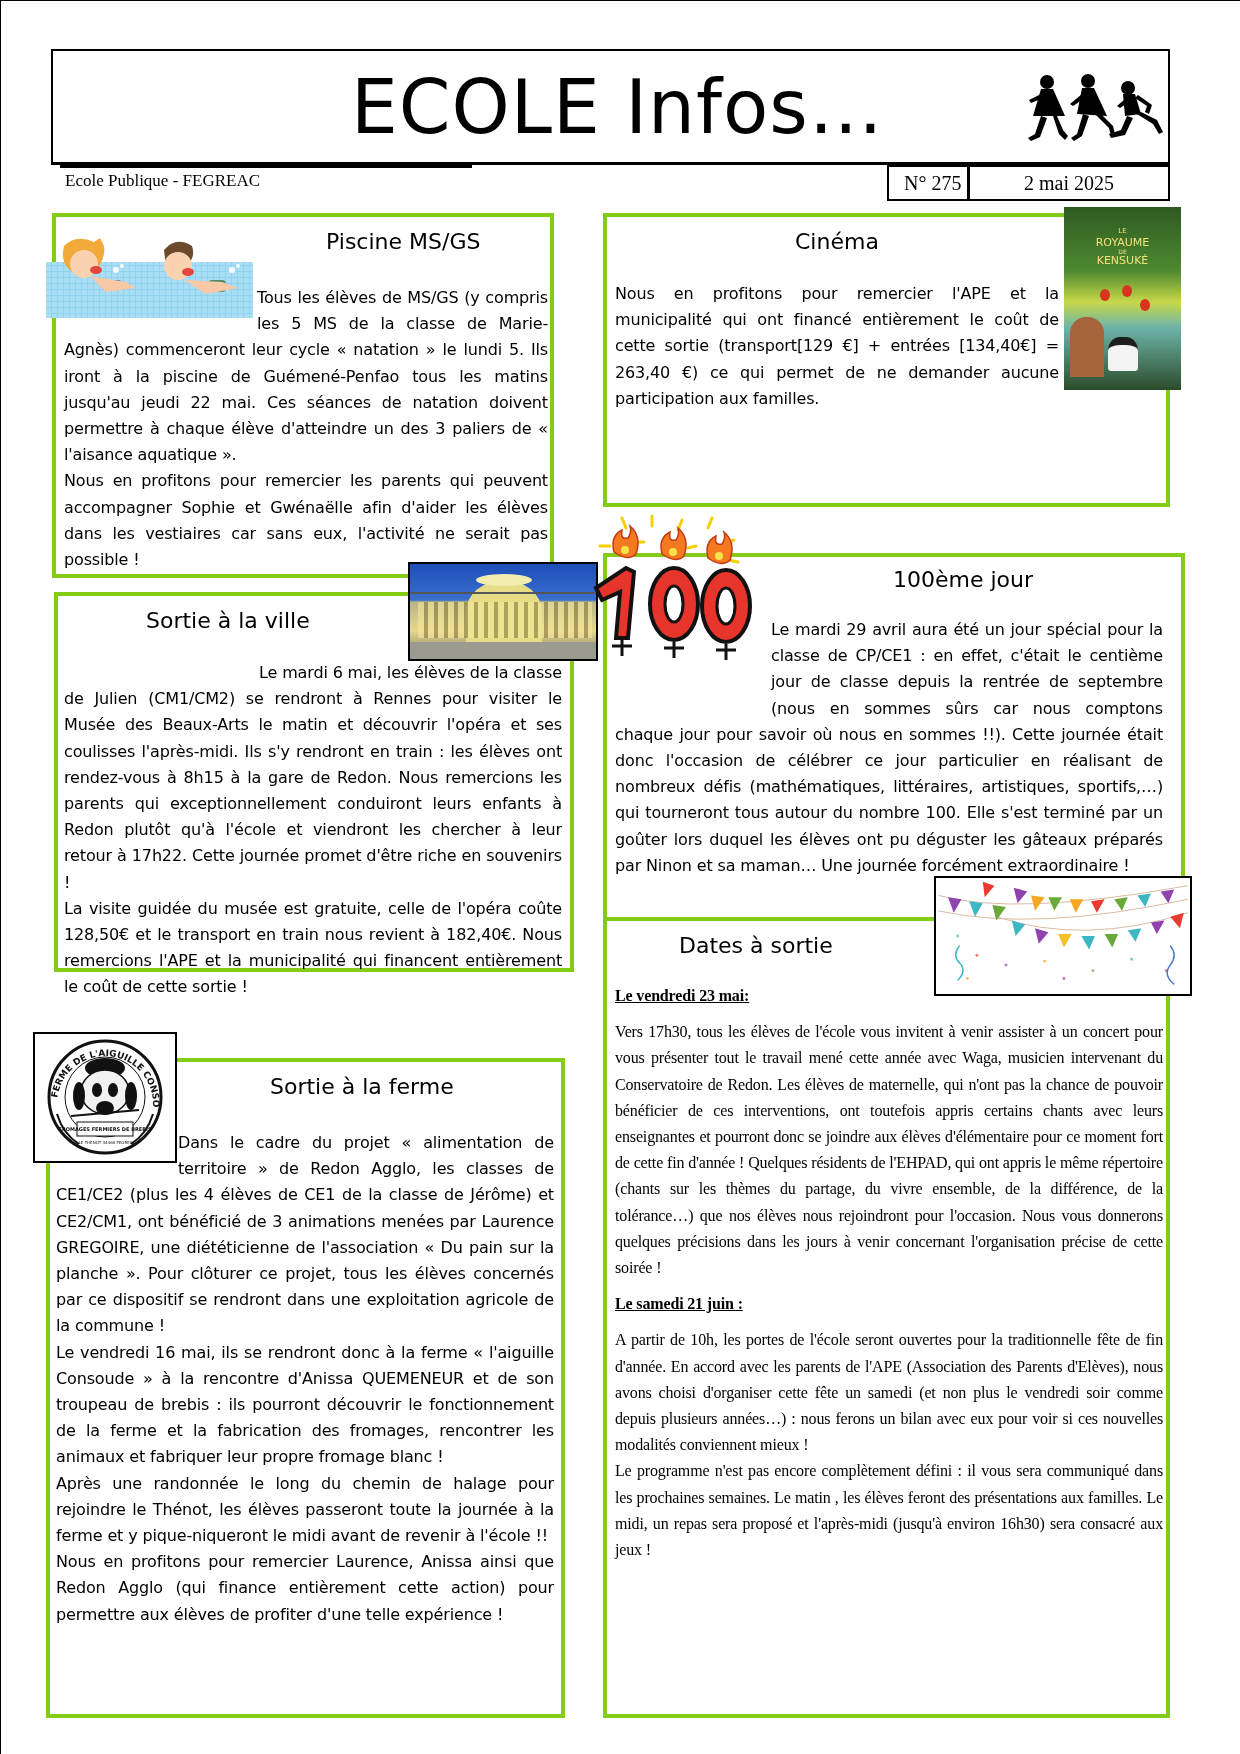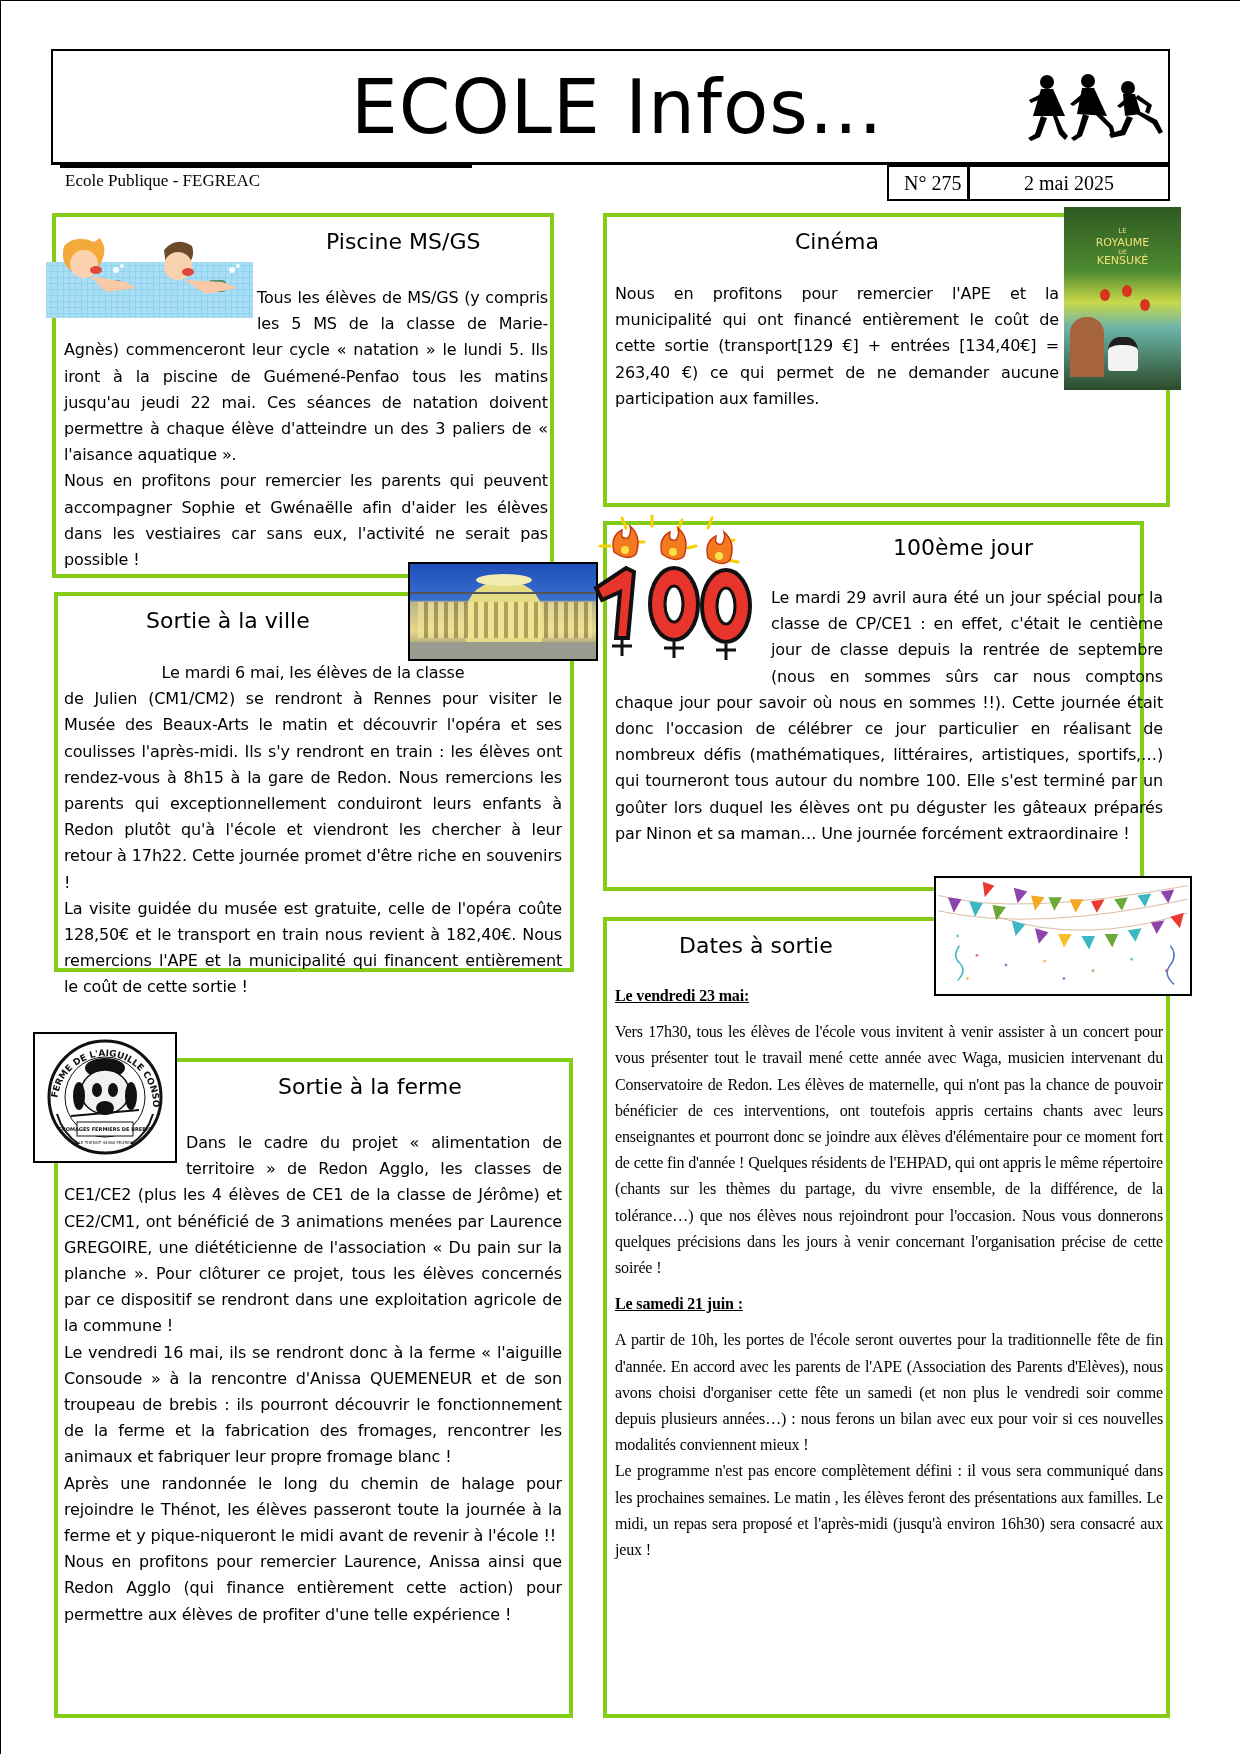--- a/index.html
+++ b/index.html
@@ -122,34 +122,34 @@
   <div style="position:absolute; left:36px; top:82px; width:10px; height:12px; border-radius:50%; background:#d8351f;"></div>
   <div style="position:absolute; left:58px; top:78px; width:10px; height:12px; border-radius:50%; background:#d8351f;"></div>
   <div style="position:absolute; left:76px; top:92px; width:10px; height:12px; border-radius:50%; background:#d8351f;"></div>
   <div style="position:absolute; left:6px; top:110px; width:34px; height:60px; border-radius:16px 16px 0 0; background:#a5643c;"></div>
   <div style="position:absolute; left:44px; top:130px; width:30px; height:34px; border-radius:40% 40% 10% 10%; background:#f3f3f3; border-top:8px solid #1e1e1e;"></div>
 </div>
 
 <section class="box" style="left:54px; top:592px; width:520px; height:380px;">
   <h2 class="box-title" style="left:88px; top:12px;">Sortie à la ville</h2>
   <div class="body-text" style="left:6px; top:64px; width:498px;">
-    <p style="text-align:center;">Le mardi 6 mai, les élèves de la classe</p>
+    <p style="text-align:right;">Le mardi 6 mai, les élèves de la classe</p>
     <p>de Julien (CM1/CM2) se rendront à Rennes pour visiter le Musée des Beaux-Arts le matin et découvrir l'opéra et ses coulisses l'après-midi. Ils s'y  rendront en train : les élèves ont rendez-vous à 8h15 à la gare de Redon. Nous remercions les parents qui exceptionnellement conduiront leurs enfants à Redon plutôt qu'à l'école et viendront les chercher à leur retour à 17h22. Cette journée promet d'être riche en souvenirs !</p>
     <p>La visite guidée du musée est gratuite, celle de l'opéra coûte 128,50€ et le transport en train nous revient à 182,40€. Nous remercions l'APE et la municipalité qui financent entièrement le coût de cette sortie !</p>
   </div>
 </section>
 <div class="img bordered" style="left:408px; top:562px; width:190px; height:99px; background:linear-gradient(180deg,#1d4fb8 0%,#3a6fd0 38%,#b9b487 40%,#e6d88c 70%,#7d7b6a 100%);">
   <div style="position:absolute; left:56px; top:16px; width:76px; height:64px; border-radius:50% 50% 0 0; background:#e6dc86;"></div>
   <div style="position:absolute; left:66px; top:10px; width:56px; height:12px; border-radius:50%; background:#f2ecb0;"></div>
   <div style="position:absolute; left:0; top:28px; width:190px; height:2px; background:#555;"></div>
   <div style="position:absolute; left:8px; top:38px; width:174px; height:36px; background:repeating-linear-gradient(90deg,#f6e79a 0 6px,#8a7a3e 6px 10px); opacity:0.6;"></div>
   <div style="position:absolute; left:0; top:78px; width:190px; height:21px; background:#9a9a8e;"></div>
 </div>
 
-<section class="box" style="left:603px; top:521px; width:541px; height:370px;">
+<section class="box" style="left:603px; top:553px; width:582px; height:370px;">
   <h2 class="box-title" style="left:286px; top:10px;">100ème jour</h2>
   <div class="body-text" style="left:8px; top:60px; width:548px;">
     <div class="float-spacer" style="width:156px; height:104px;"></div>
     <p>Le mardi 29 avril aura été un jour spécial pour la classe de CP/CE1 : en effet, c'était le centième jour de classe depuis la rentrée de septembre (nous en sommes sûrs car nous comptons chaque jour pour savoir où nous en sommes !!). Cette journée était donc l'occasion de célébrer ce jour particulier en réalisant de nombreux défis (mathématiques, littéraires, artistiques, sportifs,…) qui tourneront tous autour du nombre 100. Elle s'est terminé par un goûter lors duquel les élèves ont pu déguster les gâteaux préparés par Ninon et sa maman… Une journée forcément extraordinaire !</p>
   </div>
 </section>
 <svg class="img" style="left:592px; top:512px; width:170px; height:150px;" viewBox="0 0 170 150">
   <g stroke="#f5d000" stroke-width="3" stroke-linecap="round">
     <line x1="8" y1="34" x2="18" y2="34"></line>
       <line x1="30" y1="6" x2="34" y2="16"></line>
@@ -179,21 +179,21 @@
   <g stroke="#111" stroke-width="3">
     <line x1="30" y1="128" x2="30" y2="144"></line>
       <line x1="20" y1="134" x2="40" y2="134"></line>
     <line x1="82" y1="130" x2="82" y2="146"></line>
       <line x1="72" y1="136" x2="92" y2="136"></line>
     <line x1="134" y1="132" x2="134" y2="148"></line>
       <line x1="124" y1="138" x2="144" y2="138"></line>
   </g>
 </svg>
 
-<section class="box" style="left:54px; top:1058px; width:519px; height:660px;">
+<section class="box" style="left:46px; top:1058px; width:519px; height:660px;">
   <h2 class="box-title" style="left:220px; top:12px;">Sortie à la ferme</h2>
   <div class="body-text" style="left:6px; top:68px; width:498px;">
     <div class="float-spacer" style="width:122px; height:52px;"></div>
     <p>Dans le cadre du projet « alimentation de territoire » de Redon Agglo, les classes de CE1/CE2 (plus les 4 élèves de CE1 de la classe de Jérôme) et CE2/CM1, ont bénéficié de 3 animations menées par Laurence GREGOIRE, une diététicienne de l'association « Du pain sur la planche ». Pour clôturer ce projet, tous les élèves concernés par ce dispositif se rendront dans une exploitation agricole de la commune !</p>
     <p>Le vendredi 16 mai, ils se rendront donc à la ferme « l'aiguille Consoude » à la rencontre d'Anissa QUEMENEUR et de son troupeau de brebis : ils pourront découvrir le fonctionnement de la ferme et la fabrication des fromages, rencontrer les animaux et fabriquer leur propre fromage blanc !</p>
     <p>Après une randonnée le long du chemin de halage pour rejoindre le Thénot, les élèves passeront toute la journée à la ferme et y pique-niqueront le midi avant de revenir à l'école !!</p>
     <p>Nous en profitons pour remercier Laurence, Anissa ainsi que Redon Agglo (qui finance entièrement cette action) pour permettre aux élèves de profiter d'une telle expérience !</p>
   </div>
 </section>
 <div class="img bordered" style="left:33px; top:1032px; width:144px; height:131px; background:#fff;">

